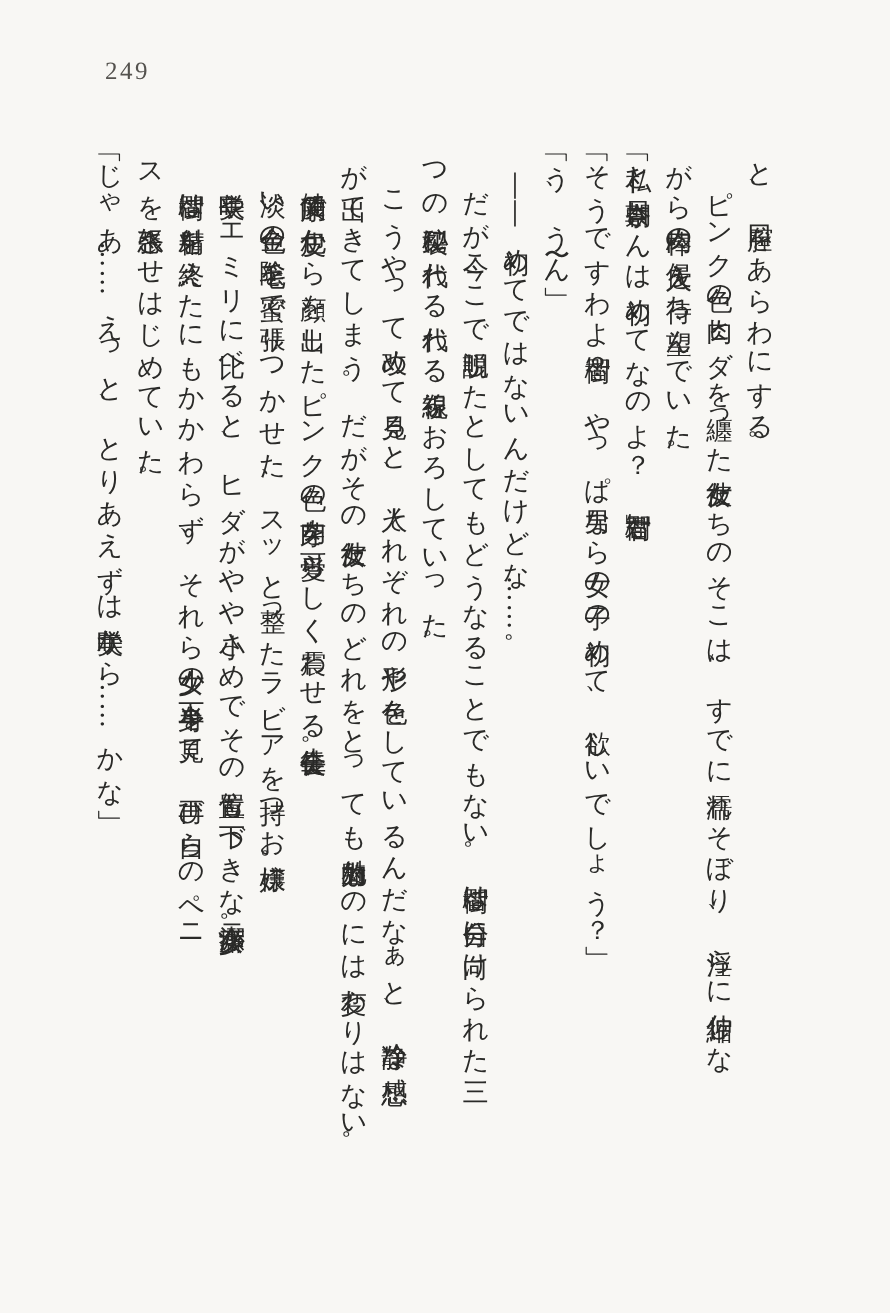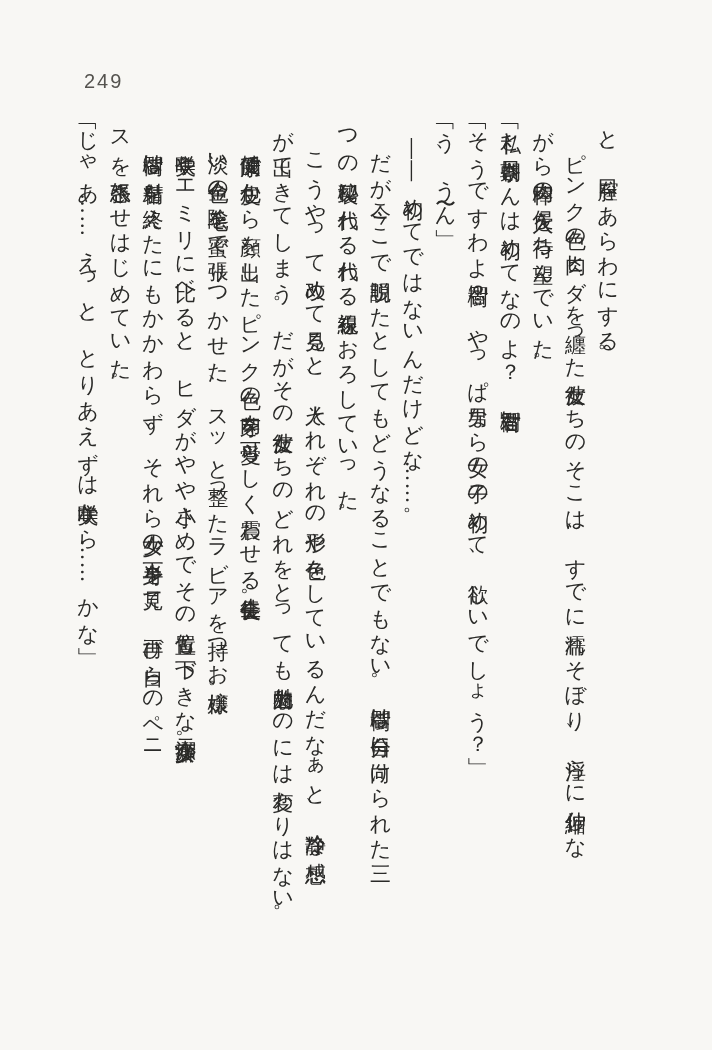--- a/index.html
+++ b/index.html
@@ -15,22 +15,22 @@
   .page {
     position: relative;
     width: 712px;
     height: 1050px;
     background: #f8f7f4;
     overflow: hidden;
   }
   .page-number {
     position: absolute;
     left: 84px;
-    top: 70px;
-    font-family: Liberation Sans, sans-serif;
+    top: 46px;
+    font-family: Liberation Serif, serif;
     font-size: 20px;
     letter-spacing: 2px;
     color: #55534f;
   }
   .text-block {
     position: absolute;
     top: 116px;
     right: 88px;
     height: 878px;
     writing-mode: vertical-rl;

